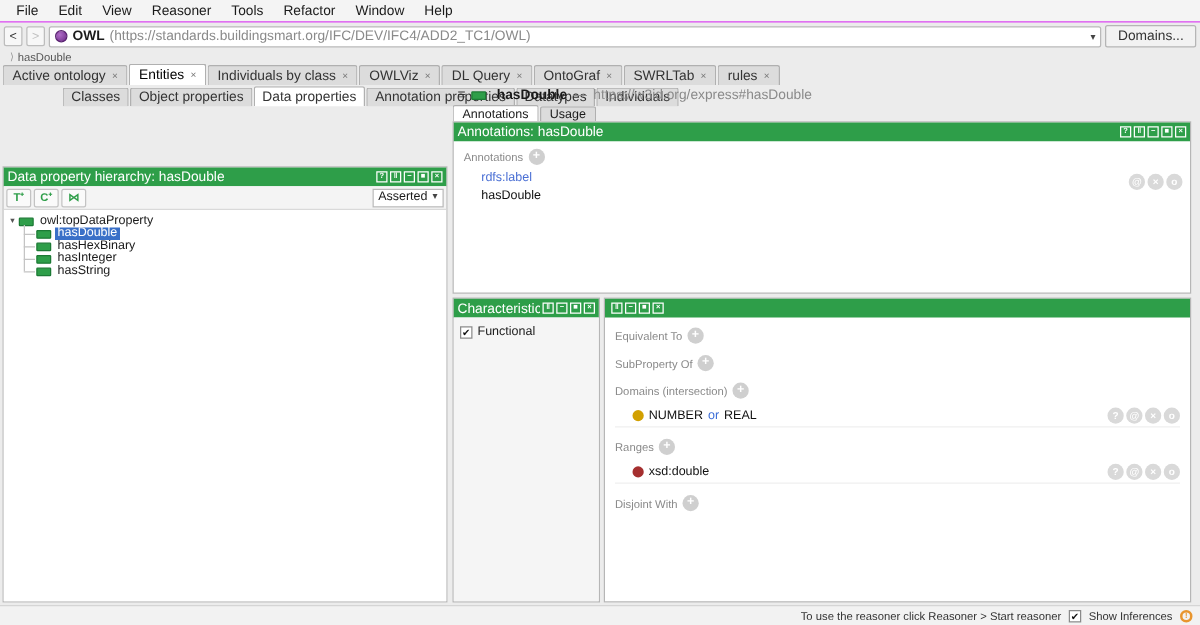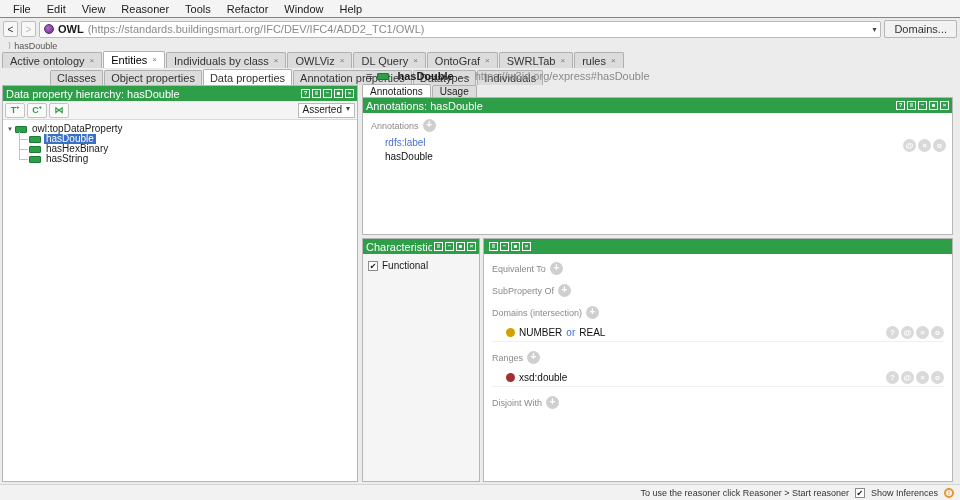--- a/index.html
+++ b/index.html
@@ -46,21 +46,21 @@
   .subtab-row{display:flex;align-items:flex-end;height:17px;gap:1px;margin:0 0 0 0;padding-left:48px;}
   .subtab{height:15px;display:flex;align-items:center;padding:0 6px;background:var(--tab-bg);border:1px solid #b0b0b0;border-bottom:none;font-size:11px;color:#333;border-radius:2px 2px 0 0;white-space:nowrap;}
   .subtab.active{background:#fff;height:16px;}
 
   .panel{border:1px solid var(--border);display:flex;flex-direction:column;min-height:0;background:#fff;}
   .panel-header{height:15px;background:var(--green);color:#fff;display:flex;align-items:center;padding:0 3px;font-size:11px;flex:none;overflow:hidden;white-space:nowrap;}
   .panel-header .ph-title{flex:1;overflow:hidden;text-overflow:clip;white-space:nowrap;}
   .win-ic{width:9px;height:9px;border:1px solid #fff;margin-left:2px;font-size:6px;line-height:7px;text-align:center;color:#fff;flex:none;font-weight:bold;}
 
   
-  .hierarchy-panel{flex:1;min-height:0;}
+  .hierarchy-panel{flex:1;min-height:0;margin-top:48px;}
   .tree-toolbar{height:19px;background:#f4f4f4;display:flex;align-items:center;gap:2px;padding:0 2px;border-bottom:1px solid #d9d9d9;flex:none;}
   .tree-btn{width:20px;height:15px;border:1px solid #c3c3c3;background:#fafafa;color:var(--green);font-size:9px;font-weight:bold;line-height:13px;text-align:center;border-radius:2px;}
   .asserted-combo{margin-left:auto;height:15px;border:1px solid #b9b9b9;background:#fff;display:flex;gap:4px;padding:0 4px;font-size:10px;}
   .tree{flex:1;background:#fff;overflow:hidden;padding:4px 0 0 4px;font-size:10px;}
   .tree-row{display:flex;align-items:center;height:10px;white-space:nowrap;}
   .expander{width:8px;font-size:6px;color:#555;flex:none;}
   .prop-icon{width:12px;height:7px;background:var(--green);border:1px solid #1c7a35;border-radius:1px;margin-right:3px;flex:none;}
   .tree-children{position:relative;margin-left:12px;}
   .tree-children::before{content:"";position:absolute;left:0;top:-2px;bottom:5px;border-left:1px solid #c4c4c4;}
   .tree-stub{width:9px;height:1px;background:#c4c4c4;margin-right:1px;flex:none;}
@@ -218,20 +218,25 @@
                 <span class="tree-label selected">hasDouble</span>
               </div>
             <div class="tree-row">
                 <span class="tree-stub"></span>
                 <span class="prop-icon"></span>
                 <span class="tree-label">hasHexBinary</span>
               </div>
             <div class="tree-row">
                 <span class="tree-stub"></span>
                 <span class="prop-icon"></span>
+                <span class="tree-label">hasInteger</span>
+              </div>
+            <div class="tree-row">
+                <span class="tree-stub"></span>
+                <span class="prop-icon"></span>
                 <span class="tree-label">hasString</span>
               </div>
           </div>
         </div>
       </div>
     </div>
 
     <div class="right-col">
       <div class="entity-header">
         <span class="hamburger">≡</span>

